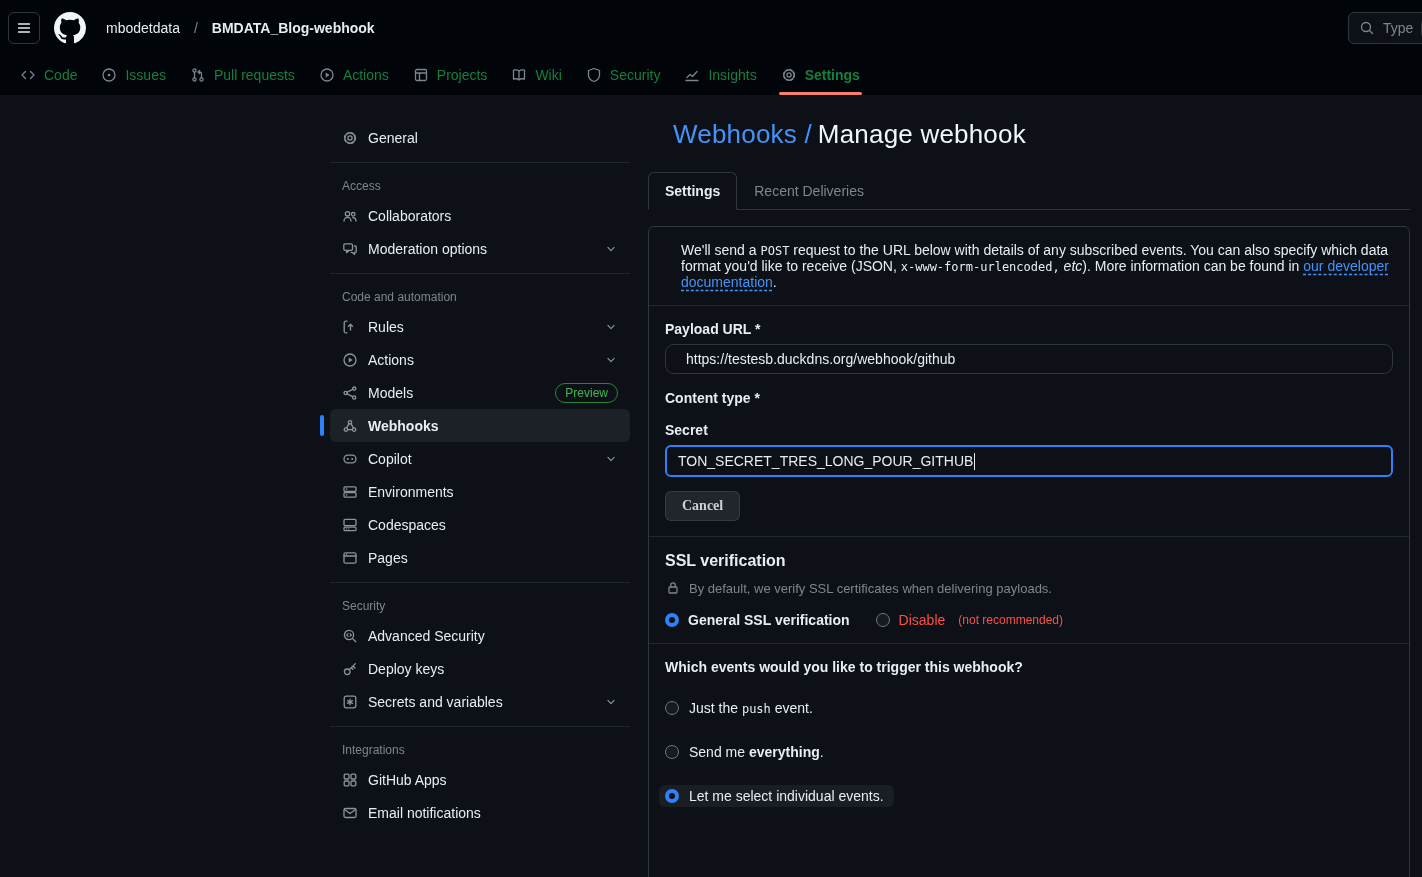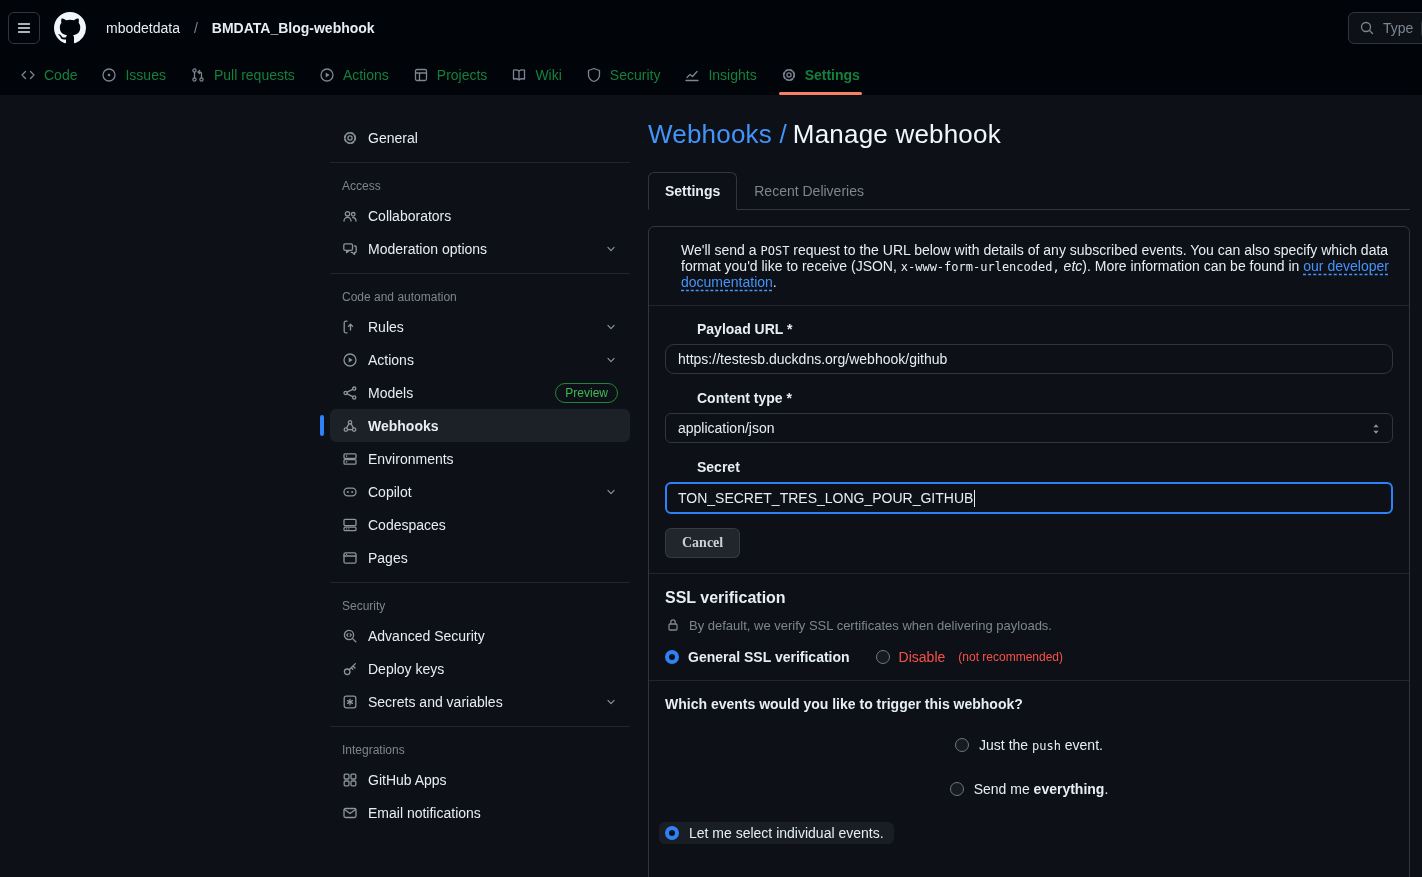--- a/index.html
+++ b/index.html
@@ -67,21 +67,21 @@
   }
   .side-divider { border:none; border-top:1px solid #21262d; margin:8px 0 8px 10px; }
   .side-title { color:#7d8590; font-size:12px; font-weight:400; padding:8px 12px 6px; margin-left:10px; }
   .preview-badge {
     margin-left:auto; color:#3fb950; border:1px solid #238636; border-radius:999px;
     font-size:12px; padding:1px 9px; line-height:16px;
   }
 
   
   .main-content { position:absolute; left:648px; top:95px; width:762px; }
-  .page-title { margin-top:24px; font-size:26px; font-weight:400; letter-spacing:.2px; }
+  .page-title { margin-top:24px; font-size:26px; font-weight:400; letter-spacing:.2px;margin-left:25px; }
   .page-title .title-link { color:#4493f8; text-decoration:none; cursor:pointer; }
   .page-title .title-rest { color:#f0f6fc; margin-left:6px; }
 
   .tabnav { margin-top:22px; border-bottom:1px solid #30363d; display:flex; }
   .tab {
     padding:10px 16px; font-size:14px; color:#7d8590; cursor:pointer;
     border:1px solid transparent; border-radius:6px 6px 0 0; margin-bottom:-1px;
   }
   .tab.active {
     color:#e6edf3; font-weight:600; background:#0d1117;
@@ -90,25 +90,25 @@
 
   .panel-box {
     margin-top:16px; border:1px solid #30363d; border-radius:6px;
     padding:16px; height:700px; background:#0d1117;
   }
   .intro-text { font-size:14px; line-height:15px; color:#e6edf3; max-width:740px;margin-left:16px; }
   .intro-text code { font-size:12px; }
   .doc-link { color:#4493f8; text-decoration:underline; text-decoration-style:dashed; text-underline-offset:3px; cursor:pointer; }
   .full-hr { border:none; border-top:1px solid #21262d; margin:15px -16px; }
 
-  .field-label { font-weight:700; font-size:14px; margin-bottom:7px; display:block;margin-left:32px; }
+  .field-label { font-weight:700; font-size:14px; margin-bottom:7px; display:block; }
   .field-group { margin-top:2px; margin-bottom:16px; }
   .text-input {
     width:100%; height:30px; background:#0d1117; border:1px solid #30363d; border-radius:9px;
-    color:#e6edf3; font-size:14px; padding:0 12px; outline:none;
+    color:#e6edf3; font-size:14px; padding:0 20px; outline:none;
     font-family:"Liberation Sans","DejaVu Sans",sans-serif;
   }
   .select-box {
     position:relative; width:100%; height:30px; background:#0d1117; border:1px solid #30363d;
     border-radius:6px; display:flex; align-items:center; padding:0 28px 0 12px; cursor:pointer;
   }
   .select-box .updown { position:absolute; right:9px; top:7px; color:#8b949e; }
   .fake-input-focused {
     width:100%; height:32px; background:#0d1117; border:2px solid #2f81f7; border-radius:6px;
     display:flex; align-items:center; padding:0 11px; cursor:text;
@@ -130,21 +130,21 @@
   .radio {
     width:14px; height:14px; border-radius:50%; flex:0 0 14px;
     border:1px solid #6e7681; background:#161b22;
   }
   .radio.checked { border:4px solid #2f81f7; background:#0d1117; }
   .lbl-bold { font-weight:700; }
   .danger-label { color:#f85149; }
   .danger-note { color:#f85149; font-size:12px; margin-left:4px; }
 
   .events-question { font-weight:700; font-size:14px; margin-top:2px; }
-  .event-opt { display:flex; align-items:center; gap:10px; margin-top:22px; height:22px;justify-content:center; }
+  .event-opt { display:flex; align-items:center; gap:10px; margin-top:22px; height:22px; }
   .event-opt.highlight {
     background:rgba(177,186,196,0.08); border-radius:6px;
     margin-left:-6px; padding:3px 10px 3px 6px; width:fit-content;
   }
 </style>
 </head>
 <body>
 
 <header class="app-header">
   <div class="hdr-row1">
@@ -351,46 +351,46 @@
           <circle cx="3.9" cy="11.6" r="1.7"></circle>
           <circle cx="12.1" cy="11.6" r="1.7"></circle>
           <path d="M6.9 5.8 4.7 9.9M9.1 5.8l2.2 4.1M5.8 11.6h4.4"></path>
         </svg>
       </span>
     <span>Webhooks</span>
   </div>
   <div class="side-item">
     <span class="sicon">
         <svg class="oi" width="16" height="16" viewBox="0 0 16 16">
+          <rect x="2" y="4.2" width="12" height="7.6" rx="3.8"></rect>
+          <circle class="f" cx="5.8" cy="8" r="1"></circle>
+          <circle class="f" cx="10.2" cy="8" r="1"></circle>
+        </svg>
+      </span>
+    <span>Copilot</span>
+    <span class="chev">
+        <svg class="oi" width="14" height="14" viewBox="0 0 16 16">
+          <path d="m4.5 6.2 3.5 3.6 3.5-3.6"></path>
+        </svg>
+      </span>
+  </div>
+  <div class="side-item">
+    <span class="sicon">
+        <svg class="oi" width="16" height="16" viewBox="0 0 16 16">
           <rect x="2" y="2.8" width="12" height="4.6" rx="1"></rect>
           <rect x="2" y="8.6" width="12" height="4.6" rx="1"></rect>
           <circle class="f" cx="4.6" cy="5.1" r=".8"></circle>
           <circle class="f" cx="4.6" cy="10.9" r=".8"></circle>
         </svg>
       </span>
     <span>Environments</span>
   </div>
   <div class="side-item">
     <span class="sicon">
         <svg class="oi" width="16" height="16" viewBox="0 0 16 16">
-          <rect x="2" y="4.2" width="12" height="7.6" rx="3.8"></rect>
-          <circle class="f" cx="5.8" cy="8" r="1"></circle>
-          <circle class="f" cx="10.2" cy="8" r="1"></circle>
-        </svg>
-      </span>
-    <span>Copilot</span>
-    <span class="chev">
-        <svg class="oi" width="14" height="14" viewBox="0 0 16 16">
-          <path d="m4.5 6.2 3.5 3.6 3.5-3.6"></path>
-        </svg>
-      </span>
-  </div>
-  <div class="side-item">
-    <span class="sicon">
-        <svg class="oi" width="16" height="16" viewBox="0 0 16 16">
           <rect x="2" y="2.4" width="12" height="6.2" rx="1.2"></rect>
           <rect x="2" y="10.2" width="12" height="3.4" rx="1.2"></rect>
           <path d="M4.6 11.9h.01M6.8 11.9h.01"></path>
         </svg>
       </span>
     <span>Codespaces</span>
   </div>
   <div class="side-item">
     <span class="sicon">
         <svg class="oi" width="16" height="16" viewBox="0 0 16 16">
@@ -476,29 +476,20 @@
 
     <hr class="full-hr">
 
     <div class="field-group">
       <label class="field-label">Payload URL *</label>
       <input class="text-input" type="text" value="https://testesb.duckdns.org/webhook/github" style="">
     </div>
 
     <div class="field-group">
       <label class="field-label">Content type *</label>
-      <div class="select-box">
-        <span>application/json</span>
-        <span class="updown">
-          <svg width="14" height="16" viewBox="0 0 16 16" fill="currentColor">
-              <path d="M8 2.5 11 6H5z"></path>
-              <path d="M8 13.5 5 10h6z"></path>
-            </svg>
-        </span>
-      </div>
     </div>
 
     <div class="field-group" style="margin-bottom:6px;">
       <label class="field-label">Secret</label>
       <div class="fake-input-focused">
         <span>TON_SECRET_TRES_LONG_POUR_GITHUB</span>
         <span class="caret"></span>
       </div>
     </div>
 

